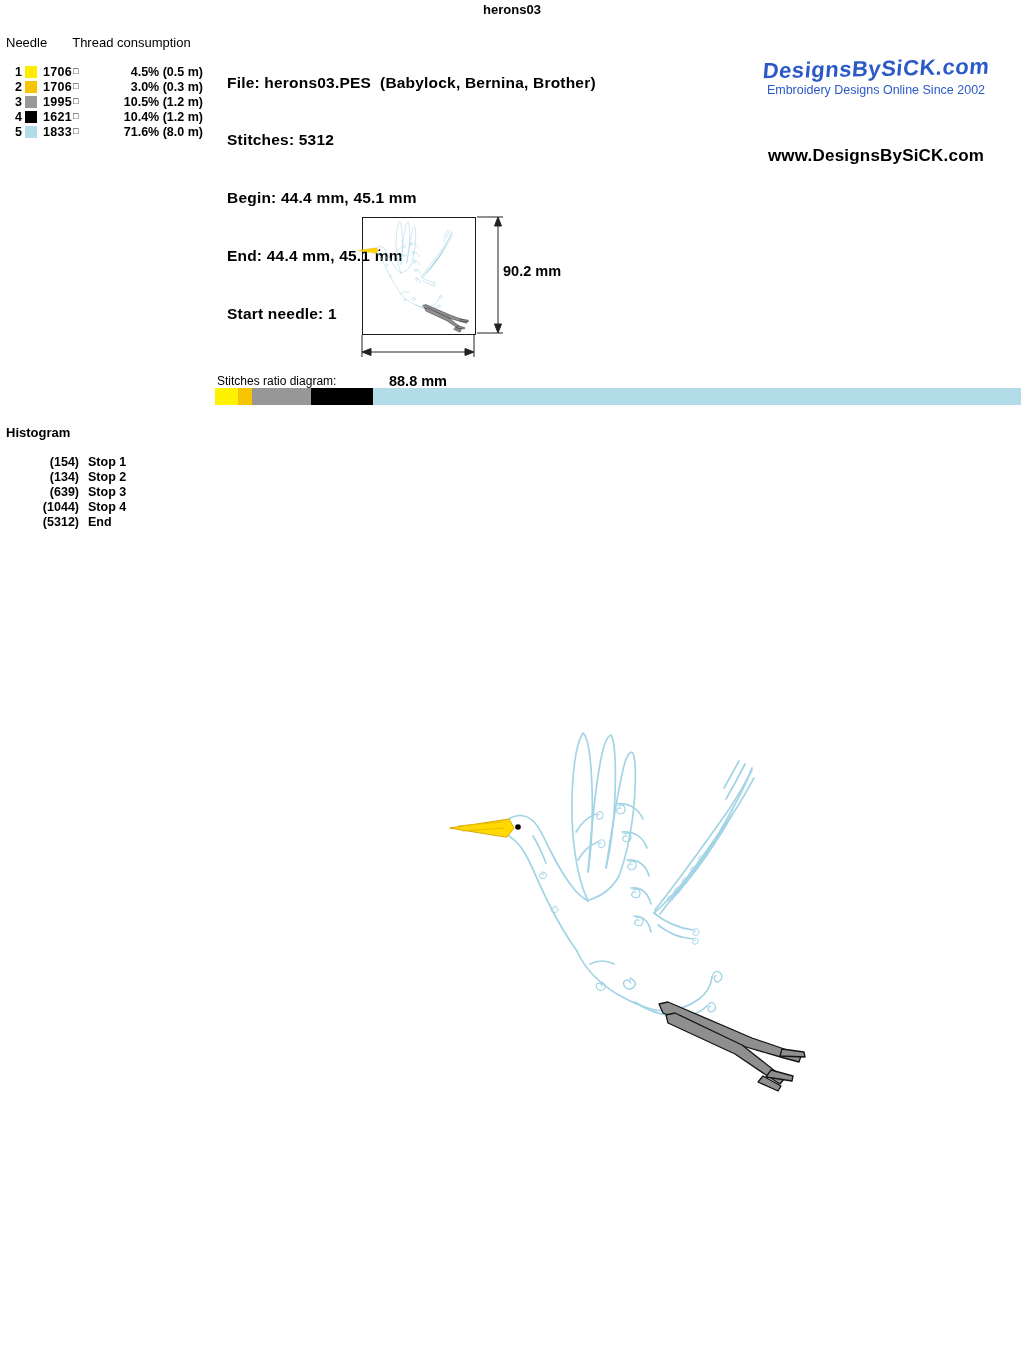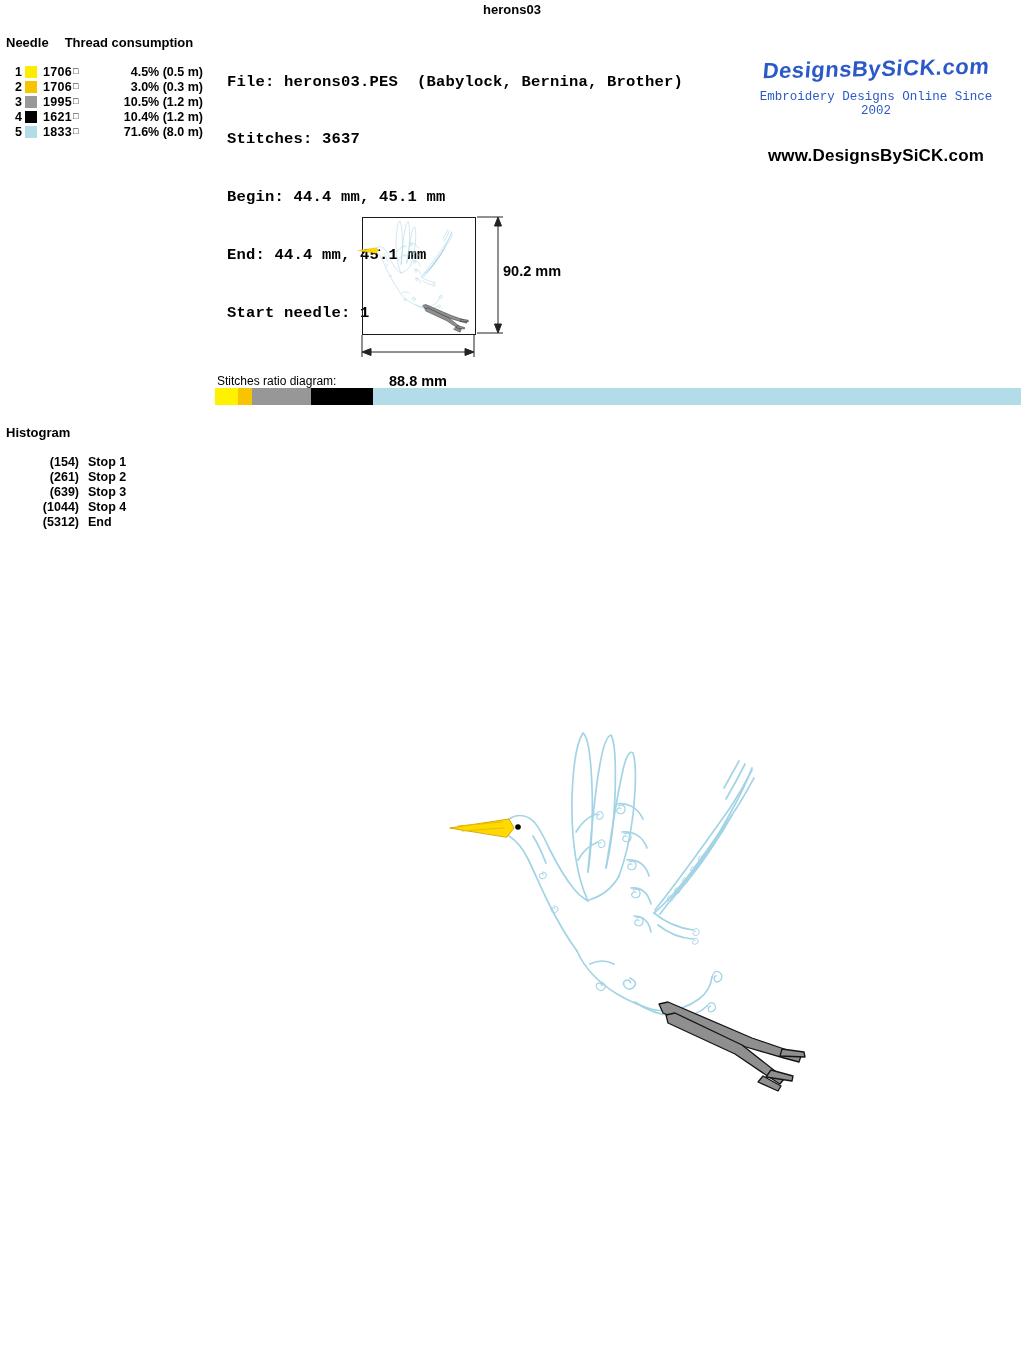--- a/index.html
+++ b/index.html
@@ -3,42 +3,42 @@
 <meta charset="utf-8">
 <style>
   html,body{margin:0;padding:0;background:#ffffff;}
   #page{position:relative;width:1024px;height:1214px;background:#fff;
         font-family:"Liberation Sans",sans-serif;color:#000;overflow:hidden;}
 
   #title{position:absolute;top:2px;left:0;width:100%;text-align:center;
          font-size:13px;font-weight:bold;}
 
   
-  #needle-header{position:absolute;left:6px;top:35px;font-size:13px;font-weight:bold;display:flex;gap:16px;}
+  #needle-header{position:absolute;left:6px;top:35px;font-size:13px;font-weight:normal;display:flex;gap:25px;}
   #thread-rows{position:absolute;left:6px;top:64px;width:197px;}
   .trow{display:flex;align-items:center;height:15px;font-size:12.5px;font-weight:bold;}
   .trow .num{width:16px;text-align:right;}
   .swatch{width:12px;height:12px;margin-left:3px;flex:0 0 12px;}
   .trow .code{margin-left:6px;letter-spacing:.3px;}
   .trow .sym{font-size:9px;margin-left:1px;transform:translateY(-1px);}
   .trow .cons{margin-left:auto;text-align:right;}
 
   #catalog-block{position:absolute;left:6px;top:151px;width:181px;
                  font-size:13px;font-weight:bold;line-height:15.5px;}
   .kv{display:flex;justify-content:space-between;}
 
   
   #file-info{position:absolute;left:227px;top:34px;font-size:15.5px;font-weight:bold;
-             line-height:19.3px;white-space:pre;letter-spacing:.2px;font-family:Liberation Mono, monospace;}
+             line-height:19.3px;white-space:pre;letter-spacing:.2px;}
 
   
   #logo{position:absolute;left:752px;top:56px;width:248px;text-align:center;}
   #logo-text{display:inline-block;font-size:22px;font-weight:bold;color:#2b59c8;
              transform:skewX(-6deg) rotate(-1.2deg);letter-spacing:.5px;white-space:nowrap;}
-  #logo-tagline{font-family:Liberation Mono, monospace;font-size:12.5px;color:#2b59c8;margin-top:8px;}
+  #logo-tagline{font-family:Liberation Sans, sans-serif;font-size:12.5px;color:#2b59c8;margin-top:1px;}
   #website{position:absolute;left:752px;top:146px;width:248px;text-align:center;
            font-size:17px;font-weight:bold;letter-spacing:.2px;}
 
   
   #preview-box{position:absolute;left:362px;top:217px;width:112px;height:116px;border:1px solid #1a1a1a;}
   #preview-bird{position:absolute;left:352px;top:217px;}
   #dim-annotations{position:absolute;left:340px;top:210px;}
   #dim-h-label{position:absolute;left:503px;top:263px;font-size:14.5px;font-weight:bold;}
   #dim-w-label{position:absolute;left:362px;top:352px;width:112px;text-align:center;
                font-size:14.5px;font-weight:bold;margin-top:21px;}
@@ -191,21 +191,21 @@
       <span class="swatch" style="background-color: rgb(179, 220, 233);"></span>
       <span class="code">1833</span>
       <span class="sym">□</span>
       <span class="cons">71.6% (8.0 m)</span>
     </div>
   </div>
 
 
   <div id="file-info">
     <div>File: herons03.PES  (Babylock, Bernina, Brother)</div>
-    <div>Stitches: 3637</div>
+    <div>Stitches: 5312</div>
     <div>Begin: 44.4 mm, 45.1 mm</div>
     <div>End: 44.4 mm, 45.1 mm</div>
     <div>Start needle: 1</div>
   </div>
 
   <div id="logo">
     <span id="logo-text">DesignsBySiCK.com</span>
     <div id="logo-tagline">Embroidery Designs Online Since 2002</div>
   </div>
   <div id="website">www.DesignsBySiCK.com</div>
@@ -240,21 +240,21 @@
     <span class="seg" style="background-color: rgb(179, 220, 233); width: 80.4%;"></span>
   </div>
 
   <div id="histogram-title">Histogram</div>
   <div id="histogram-list">
     <div class="hrow">
       <span class="cnt">(154)</span>
       <span class="lbl">Stop 1</span>
     </div>
     <div class="hrow">
-      <span class="cnt">(261)</span>
+      <span class="cnt">(134)</span>
       <span class="lbl">Stop 2</span>
     </div>
     <div class="hrow">
       <span class="cnt">(639)</span>
       <span class="lbl">Stop 3</span>
     </div>
     <div class="hrow">
       <span class="cnt">(1044)</span>
       <span class="lbl">Stop 4</span>
     </div>

